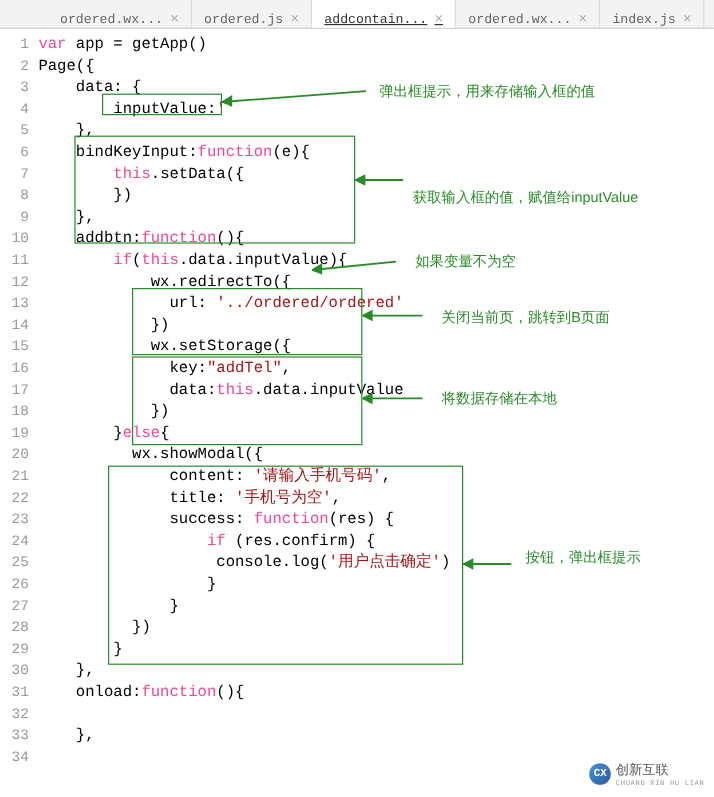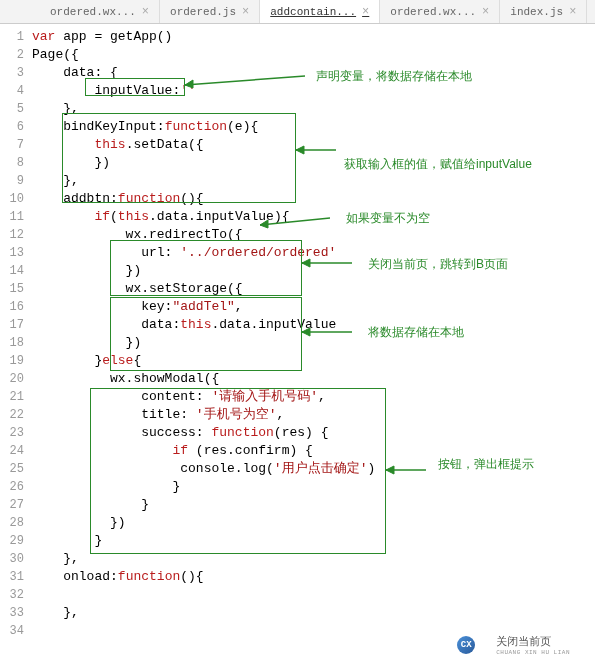--- a/index.html
+++ b/index.html
@@ -15,21 +15,21 @@
     .tabs {
       display: flex;
       background: #f3f3f3;
       border-bottom: 1px solid #ccc;
       height: 24px;
       align-items: center;
       padding-left: 40px;
     }
     .tab {
       display: flex;
-      align-items: center;
+      align-items: flex-end;
       padding: 0 10px;
       height: 100%;
       font-size: 11px;
       color: #666;
       border-right: 1px solid #ddd;
       white-space: nowrap;
     }
     .tab.active {
       background: #fff;
       color: #333;
@@ -61,48 +61,48 @@
       flex: 1;
       padding-top: 4px;
       position: relative;
     }
     .code .line {
       height: 18px;
       line-height: 18px;
       white-space: pre;
       font-size: 13px;
     }
-    .c-kw { color: #b91c1c; }
+    .c-kw { color: #ec4899; }
     .c-str { color: #a31515; }
     .annobox {
       position: absolute;
       border: 1px solid #2a8a2a;
       pointer-events: none;
     }
     .anno-text {
       position: absolute;
       color: #2a8a2a;
       font-size: 12px;
       font-family: "Microsoft YaHei", sans-serif;
       white-space: nowrap;
     }
     .arrow {
       position: absolute;
       stroke: #2a8a2a;
       fill: none;
     }
     .watermark {
       position: absolute;
-      right: 25px;
+      right: 8px;
       bottom: 8px;
       font-size: 10px;
       color: #999;
       display: flex;
       align-items: center;
-      gap: 21px;
+      gap: 4px;
     }
     .wm-logo {
       width: 18px;
       height: 18px;
       border-radius: 50%;
       background: linear-gradient(135deg,#4a90d9,#2a5a9a);
       display: flex;
       align-items: center;
       justify-content: center;
       color: #fff;
@@ -234,28 +234,28 @@
   </svg>
 <svg class="arrow" style="left:302px; top:322px; width:60px; height:20px;" viewBox="0 0 60 20">
     <path d="M0,10 L50,10" stroke-width="1.5"></path>
     <path d="M0,10 L8,6 L8,14 Z" fill="#2a8a2a"></path>
   </svg>
 <svg class="arrow" style="left:386px; top:460px; width:50px; height:20px;" viewBox="0 0 50 20">
     <path d="M0,10 L40,10" stroke-width="1.5"></path>
     <path d="M0,10 L8,6 L8,14 Z" fill="#2a8a2a"></path>
   </svg>
 
-<div class="anno-text" style="left:316px; top:68px;">声明变量，将数据存储在本地</div>
+<div class="anno-text" style="left:316px; top:68px;">弹出框提示，用来存储输入框的值</div>
 <div class="anno-text" style="left:344px; top:156px;">获取输入框的值，赋值给inputValue</div>
 <div class="anno-text" style="left:346px; top:210px;">如果变量不为空</div>
 <div class="anno-text" style="left:368px; top:256px;">关闭当前页，跳转到B页面</div>
 <div class="anno-text" style="left:368px; top:324px;">将数据存储在本地</div>
 <div class="anno-text" style="left:438px; top:456px;">
   <div>按钮，弹出框提示</div>
 </div>
 
 <div class="watermark">
   <div class="wm-logo">CX</div>
   <div>
-    <div style="font-size:11px;color:#555;">关闭当前页</div>
+    <div style="font-size:11px;color:#555;">创新互联</div>
     <div style="font-size:6px;letter-spacing:0.5px;">CHUANG XIN HU LIAN</div>
   </div>
 </div>
 
 </body></html>

